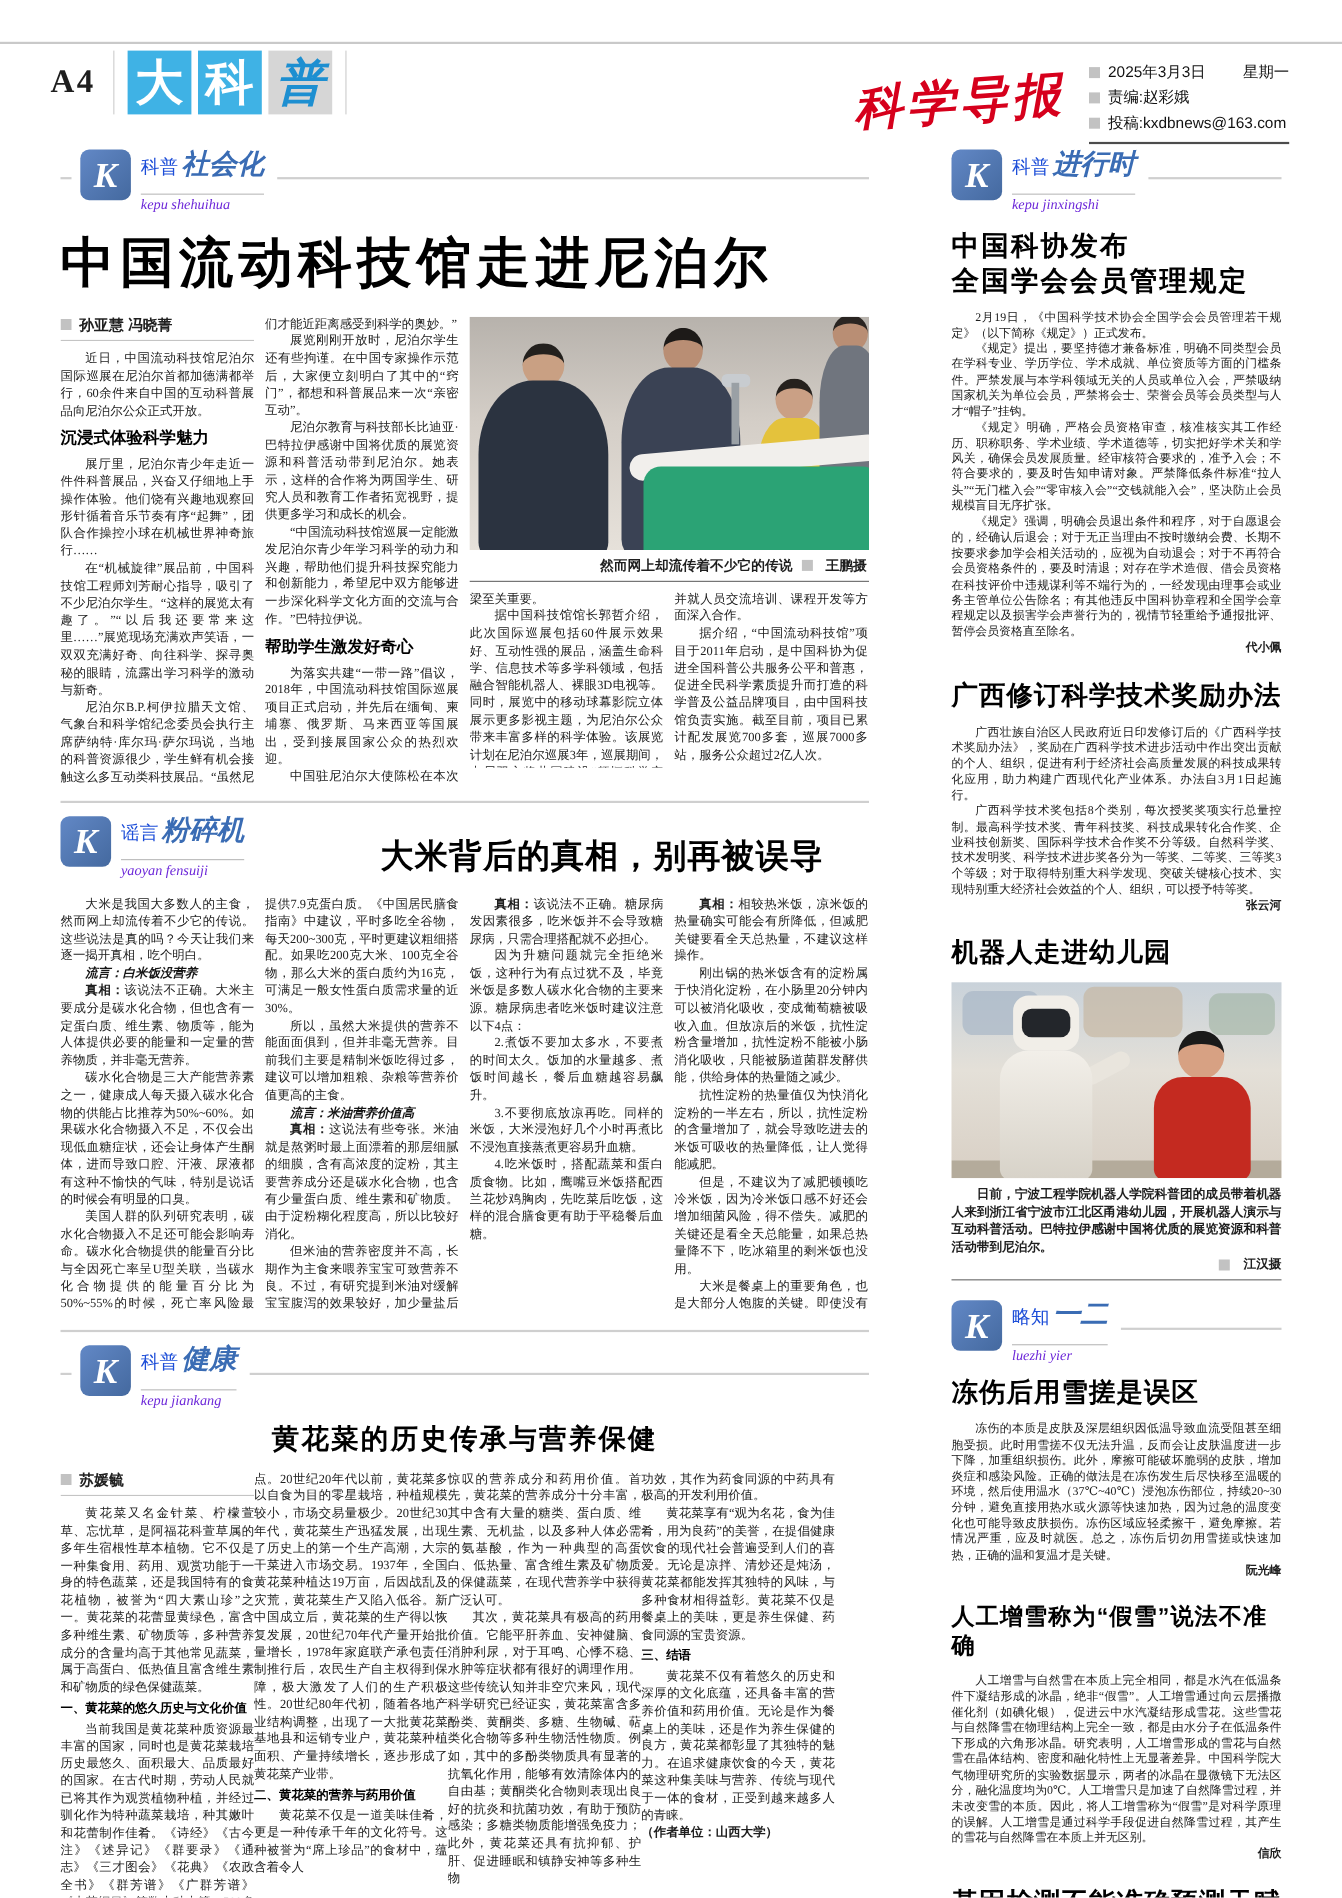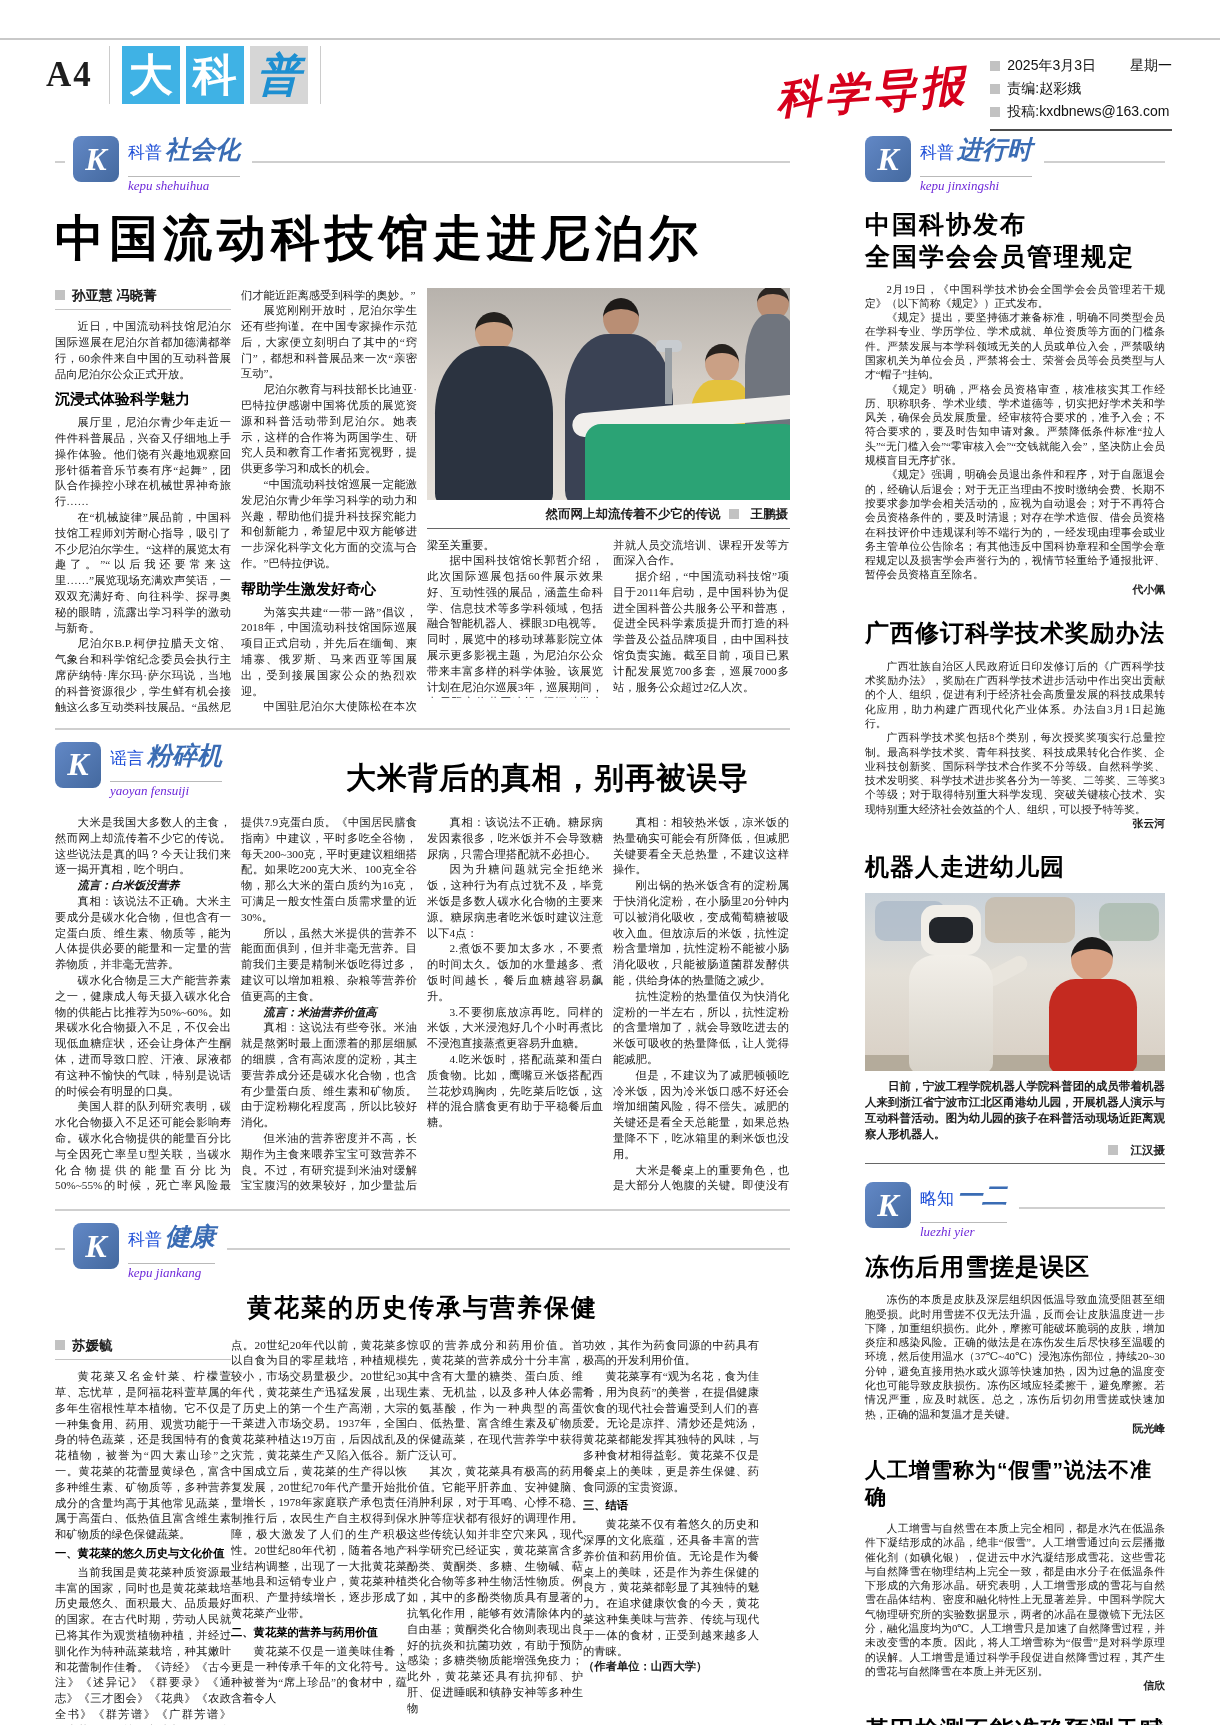--- a/index.html
+++ b/index.html
@@ -4,21 +4,21 @@
 <style>
   *{margin:0;padding:0;box-sizing:border-box}
   html,body{background:#fff}
   body{width:1220px;height:1725px;position:relative;overflow:hidden;
        font-family:"Liberation Serif","DejaVu Serif",serif;color:#1e1e1e}
   .topline{position:absolute;top:38px;left:0;width:1220px;height:2px;background:#c9c9c9}
 
   
   .hdr{display:flex;justify-content:space-between;align-items:flex-start;padding:46px 48px 0 46px;height:122px}
   .hdr-left{display:flex;align-items:center}
-  .pageno{font-size:35px;font-weight:bold;letter-spacing:2px;margin-right:16px}
+  .pageno{font-size:30px;font-weight:bold;letter-spacing:2px;margin-right:16px}
   .logo{display:flex;gap:6px;padding:0 12px;border-left:1px solid #ccc;border-right:1px solid #ccc}
   .logo .sq{width:58px;height:58px;display:flex;align-items:center;justify-content:center;
             font-size:44px;font-weight:bold;font-family:"Liberation Sans","DejaVu Sans",sans-serif}
   .sq.blue{background:#3fb2e5;color:#fff}
   .sq.gray{background:#d6d6d6;color:#1d8fd1;font-family:"Liberation Serif",serif;font-style:italic}
   .hdr-right{display:flex;align-items:center;gap:22px;margin-top:8px}
   .masthead{color:#d6001c;font-size:44px;font-weight:bold;font-style:italic;
             letter-spacing:4px;transform:rotate(-4deg);font-family:"DejaVu Serif",serif}
   .pubinfo{border-bottom:2px solid #4c4c4c;padding-bottom:6px;
            font-family:"Liberation Sans","DejaVu Sans",sans-serif;font-size:14px;line-height:1.65;color:#111}
@@ -48,21 +48,21 @@
   .lead-dash{width:10px;height:2px;background:#cfcfcf;margin-right:8px;margin-top:-6px}
 
   
   .bt{font-size:11.3px;line-height:15.8px;text-align:justify;color:#202020}
   .bt p{text-indent:2em}
   .bt p.noind{text-indent:0}
   .bt p.sub{font-family:"Liberation Sans","DejaVu Sans",sans-serif;font-weight:bold;font-size:15px;
             text-indent:0;margin:9px 0 8px;color:#000}
   .bt p.sub2{font-weight:bold;text-indent:0;margin:3px 0;color:#000}
   .bt p.liuyan{font-weight:bold;font-style:italic;color:#141414}
-  .bt p b{font-weight:normal}
+  .bt p b{font-weight:bold}
   .bt p.author{font-weight:bold;text-indent:0;padding-right:4px}
   .byline{display:flex;align-items:center;font-family:"Liberation Sans","DejaVu Sans",sans-serif;
           font-weight:bold;font-size:13.5px;border-bottom:1px solid #c4c4c4;
           padding-bottom:6px;margin-bottom:9px}
 
   
   .secA{margin-top:14px}
   .headlineA{font-family:"Liberation Sans","DejaVu Sans",sans-serif;font-weight:900;font-size:49px;
              letter-spacing:5px;margin:12px 0 16px 0;color:#000;white-space:nowrap}
   .colsA{display:flex;gap:10px;height:424px;overflow:hidden}
@@ -364,21 +364,21 @@
       <div class="abs p2-blob3"></div>
       <div class="abs p2-floor"></div>
       <div class="abs p2-arm"></div>
       <div class="abs p2-robot-body"></div>
       <div class="abs p2-robot-head"></div>
       <div class="abs p2-visor"></div>
       <div class="abs p2-child-head"></div>
       <div class="abs p2-child"></div>
     </div>
     <div class="cap2">
-      <span class="ctext">日前，宁波工程学院机器人学院科普团的成员带着机器人来到浙江省宁波市江北区甬港幼儿园，开展机器人演示与互动科普活动。图为幼儿园的孩子在科普活动现场近距离观察人形机器人。</span>
+      <span class="ctext">日前，宁波工程学院机器人学院科普团的成员带着机器人来到浙江省宁波市江北区甬港幼儿园，开展机器人演示与互动科普活动。巴特拉伊感谢中国将优质的展览资源和科普活动带到尼泊尔。</span>
       <span class="credit">
           <span class="blt"></span>
           <span>江汉摄</span>
         </span>
     </div>
 
     <div class="badge-row" style="margin-top:18px">
       <div class="badge">
         <div class="k">K</div>
         <div class="txt">

